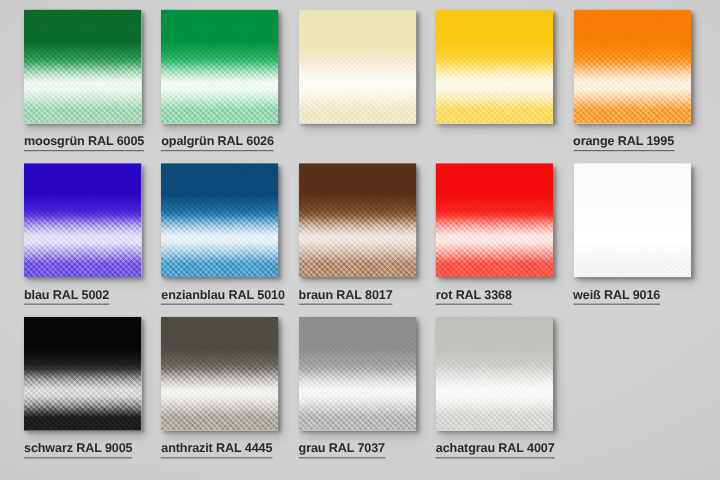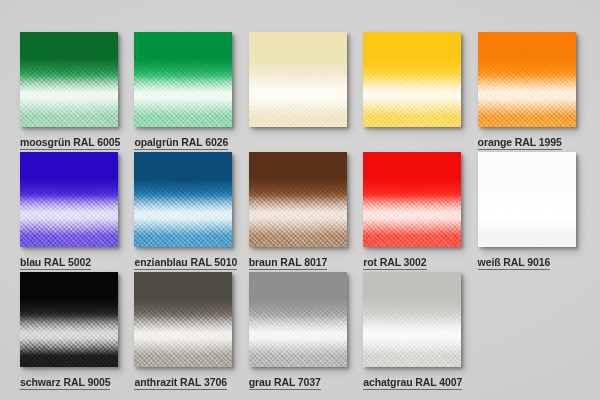--- a/index.html
+++ b/index.html
@@ -27,21 +27,21 @@
   .grid {
     position: absolute;
     left: 0;
     top: 0;
     width: 600px;
     height: 400px;
     display: grid;
     grid-template-columns: repeat(5, 1fr);
     grid-template-rows: repeat(3, 1fr);
     box-sizing: border-box;
-    padding: 32px 14px 8px 14px;
+    padding: 8px 14px 8px 14px;
   }
 
   .cell {
     position: relative;
     display: flex;
     flex-direction: column;
     align-items: flex-start;
     justify-content: flex-start;
   }
 
@@ -209,21 +209,21 @@
         <div class="label">braun RAL 8017</div>
       </div>
       <div class="cell">
         <div class="swatch-wrap">
           <div class="swatch">
             <div class="ramp" style="background: linear-gradient(rgb(244, 11, 11) 0%, rgb(244, 11, 11) 28%, rgb(251, 42, 32) 46%, rgb(253, 217, 210) 64%, rgb(253, 217, 210) 70%, rgb(251, 82, 70) 88%, rgb(251, 82, 70) 100%);"></div>
             <div class="weave"></div>
             <div class="sheen"></div>
           </div>
         </div>
-        <div class="label">rot RAL 3002</div>
+        <div class="label">rot RAL 3368</div>
       </div>
       <div class="cell">
         <div class="swatch-wrap">
           <div class="swatch">
             <div class="ramp" style="background: linear-gradient(rgb(251, 251, 251) 0%, rgb(251, 251, 251) 28%, rgb(253, 253, 253) 46%, rgb(255, 255, 255) 64%, rgb(255, 255, 255) 70%, rgb(244, 244, 244) 88%, rgb(244, 244, 244) 100%);"></div>
             <div class="weave"></div>
             <div class="sheen"></div>
           </div>
         </div>
         <div class="label">weiß RAL 9016</div>
@@ -239,21 +239,21 @@
         <div class="label">schwarz RAL 9005</div>
       </div>
       <div class="cell">
         <div class="swatch-wrap">
           <div class="swatch">
             <div class="ramp" style="background: linear-gradient(rgb(78, 74, 68) 0%, rgb(78, 74, 68) 28%, rgb(109, 104, 96) 46%, rgb(236, 234, 230) 64%, rgb(236, 234, 230) 70%, rgb(169, 164, 156) 88%, rgb(169, 164, 156) 100%);"></div>
             <div class="weave"></div>
             <div class="sheen"></div>
           </div>
         </div>
-        <div class="label">anthrazit RAL 3706</div>
+        <div class="label">anthrazit RAL 4445</div>
       </div>
       <div class="cell">
         <div class="swatch-wrap">
           <div class="swatch">
             <div class="ramp" style="background: linear-gradient(rgb(142, 142, 142) 0%, rgb(142, 142, 142) 28%, rgb(163, 163, 163) 46%, rgb(242, 242, 242) 64%, rgb(242, 242, 242) 70%, rgb(180, 180, 180) 88%, rgb(180, 180, 180) 100%);"></div>
             <div class="weave"></div>
             <div class="sheen"></div>
           </div>
         </div>
         <div class="label">grau RAL 7037</div>

